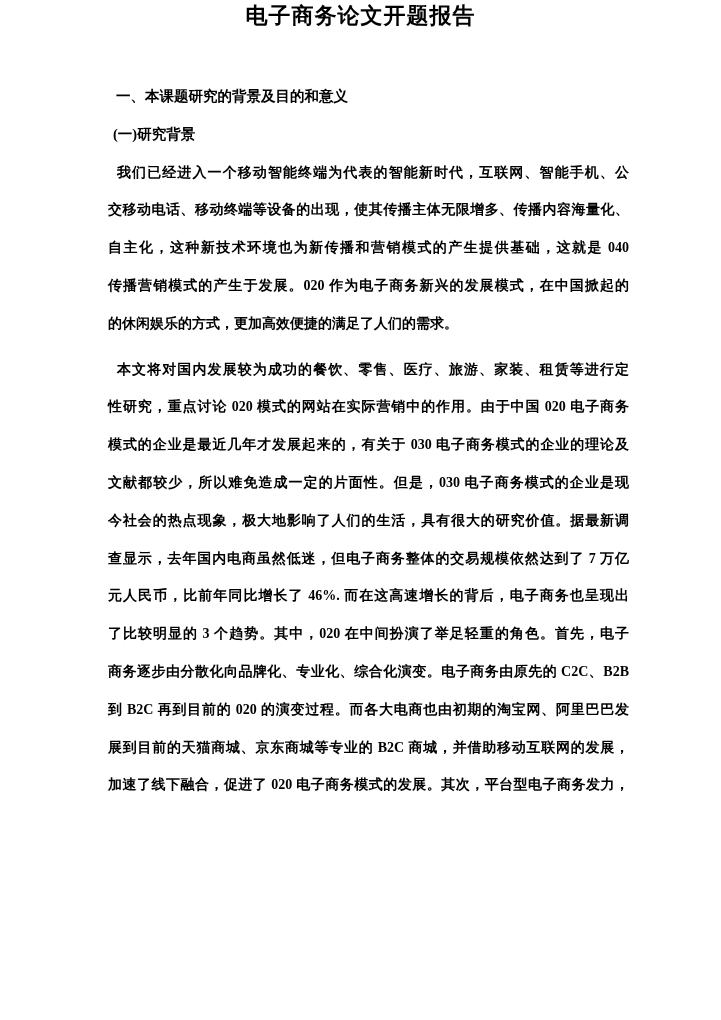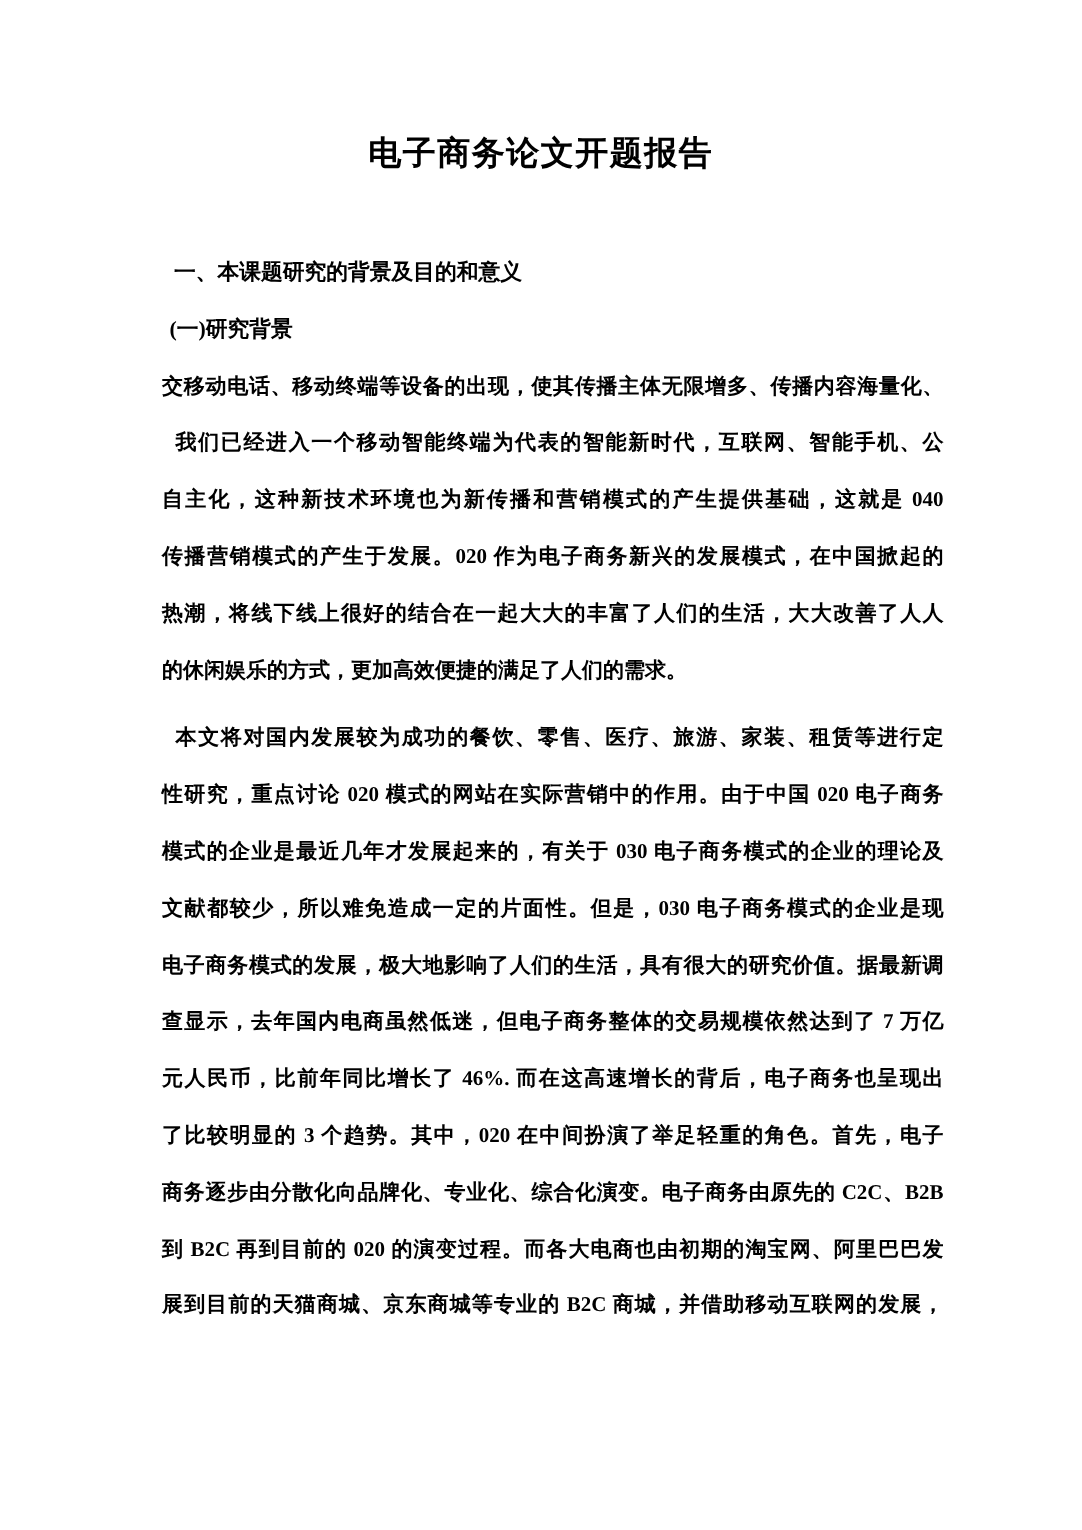--- a/index.html
+++ b/index.html
@@ -10,21 +10,20 @@
     color: #000000;
     overflow: hidden;
   }
   .doc {
     width: 721px; height: 1020px;
     background: #ffffff;
     overflow: hidden;
   }
   .title {
     margin: 0;
-    padding-top: 86px;
     text-align: center;
     font-size: 22px;
     line-height: 32px;
     font-weight: 700;
     letter-spacing: 1px;
   }
   .content {
     margin-left: 108px;
     width: 521px;
     font-size: 14px;
@@ -59,35 +58,35 @@
 <body>
 
 <div class="doc">
   <h1 class="title">电子商务论文开题报告</h1>
 
   <div class="content">
     <div class="line h1">一、本课题研究的背景及目的和意义</div>
     <div class="line h2">(一)研究背景</div>
 
     <div class="para">
+      <div class="line just indent">我们已经进入一个移动智能终端为代表的智能新时代，互联网、智能手机、公</div>
       <div class="line just">交移动电话、移动终端等设备的出现，使其传播主体无限增多、传播内容海量化、</div>
-      <div class="line just indent">我们已经进入一个移动智能终端为代表的智能新时代，互联网、智能手机、公</div>
       <div class="line just">自主化，这种新技术环境也为新传播和营销模式的产生提供基础，这就是 040</div>
       <div class="line just">传播营销模式的产生于发展。020 作为电子商务新兴的发展模式，在中国掀起的</div>
-      <div class="line just">热潮，将线下线上很好的结合在一起大大的丰富了人们的生活，大大改善了人人</div>
       <div class="line last">的休闲娱乐的方式，更加高效便捷的满足了人们的需求。</div>
     </div>
 
     <div class="para para2">
       <div class="line just indent">本文将对国内发展较为成功的餐饮、零售、医疗、旅游、家装、租赁等进行定</div>
       <div class="line just">性研究，重点讨论 020 模式的网站在实际营销中的作用。由于中国 020 电子商务</div>
       <div class="line just">模式的企业是最近几年才发展起来的，有关于 030 电子商务模式的企业的理论及</div>
       <div class="line just">文献都较少，所以难免造成一定的片面性。但是，030 电子商务模式的企业是现</div>
-      <div class="line just">电子商务模式的发展，极大地影响了人们的生活，具有很大的研究价值。据最新调</div>
+      <div class="line just">今社会的热点现象，极大地影响了人们的生活，具有很大的研究价值。据最新调</div>
       <div class="line just">查显示，去年国内电商虽然低迷，但电子商务整体的交易规模依然达到了 7 万亿</div>
       <div class="line just">元人民币，比前年同比增长了 46%. 而在这高速增长的背后，电子商务也呈现出</div>
       <div class="line just">了比较明显的 3 个趋势。其中，020 在中间扮演了举足轻重的角色。首先，电子</div>
       <div class="line just">商务逐步由分散化向品牌化、专业化、综合化演变。电子商务由原先的 C2C、B2B</div>
       <div class="line just">到 B2C 再到目前的 020 的演变过程。而各大电商也由初期的淘宝网、阿里巴巴发</div>
       <div class="line just">展到目前的天猫商城、京东商城等专业的 B2C 商城，并借助移动互联网的发展，</div>
+      <div class="line just">加速了线下融合，促进了 020 电子商务模式的发展。其次，平台型电子商务发力，</div>
     </div>
   </div>
 </div>
 
 </body></html>

